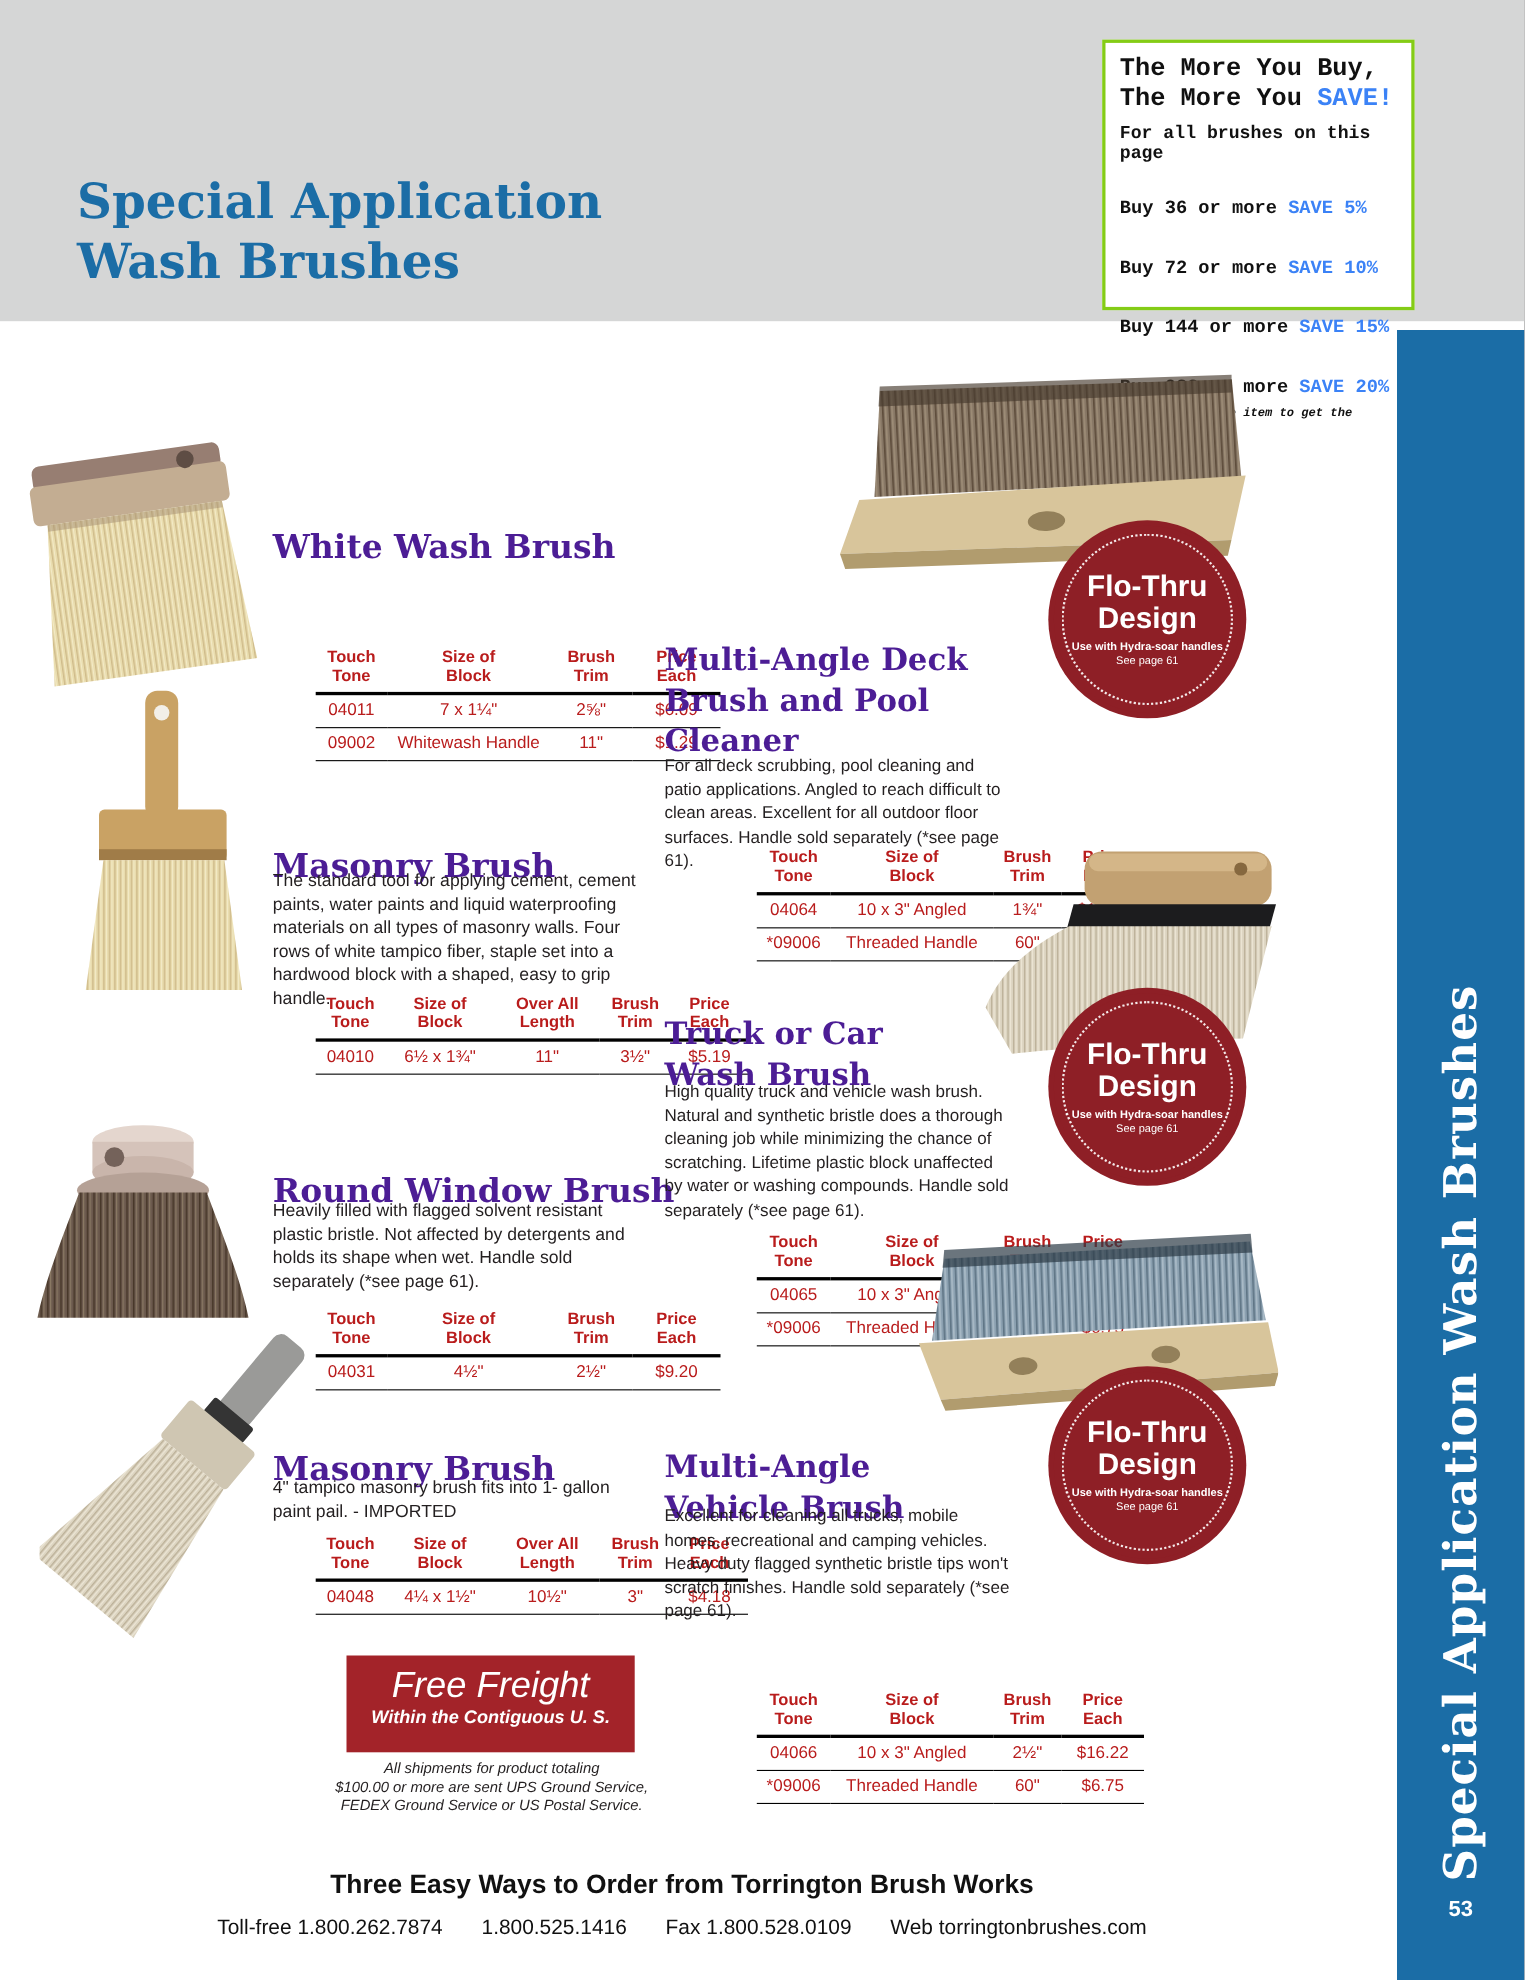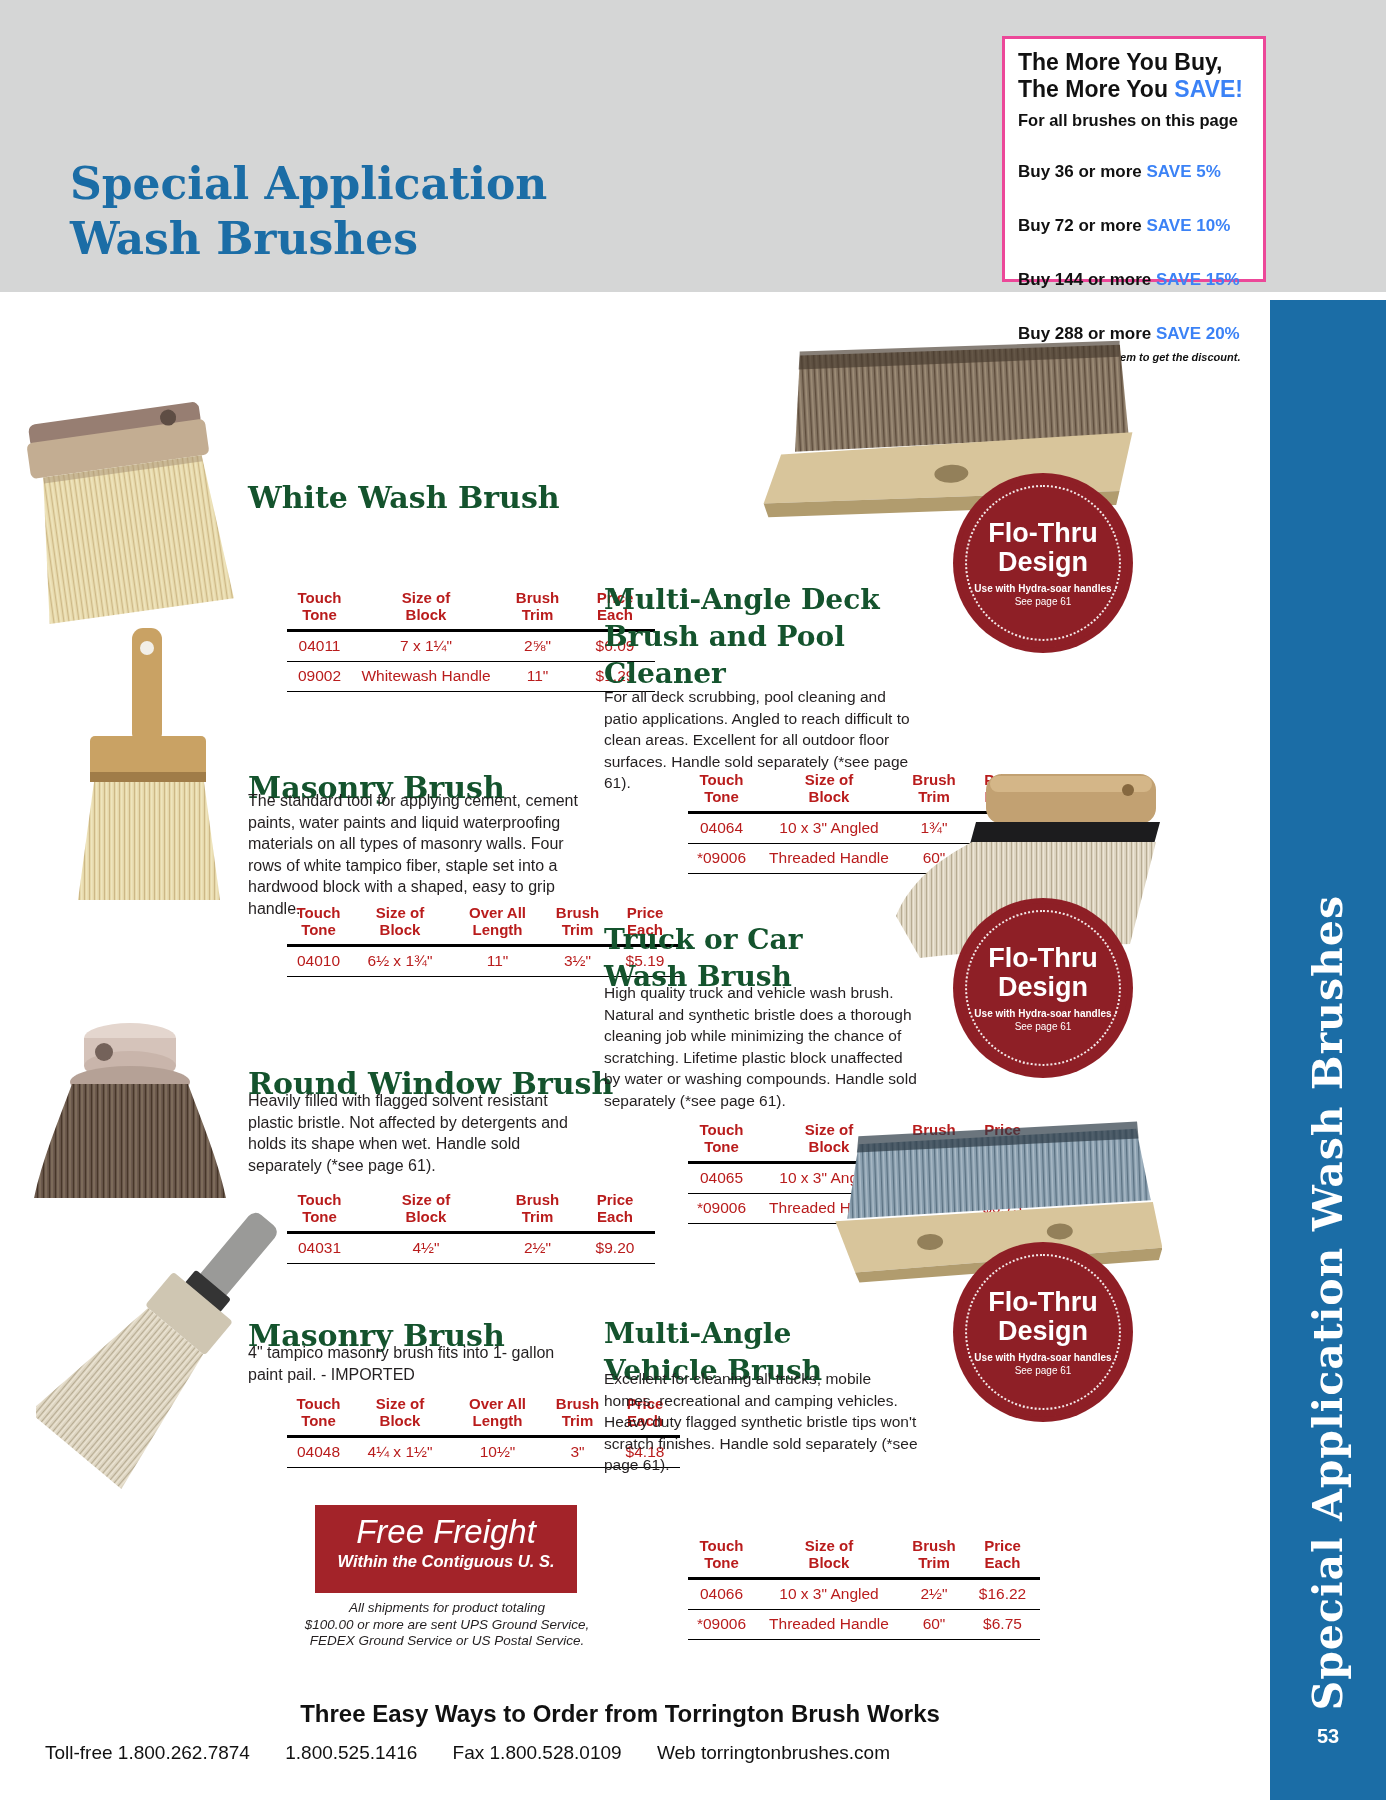--- a/index.html
+++ b/index.html
@@ -7,32 +7,32 @@
         font-family:"Liberation Sans",sans-serif;color:#231f20;margin:0 auto;}
 
   
   .gray-band{position:absolute;left:0;top:0;width:1386px;height:292px;background:#d5d6d6;}
 
   
   .main-title{position:absolute;left:70px;top:156px;font-family:"DejaVu Serif",serif;
       font-weight:bold;font-size:44px;line-height:55px;color:#1b6da6;white-space:pre-line;}
 
   
-  .promo{position:absolute;left:1002px;top:36px;width:264px;height:246px;background:#fff;
-      border:3px solid #ec4899;box-sizing:border-box;padding:10px 13px 0 13px;}
+  .promo{position:absolute;left:1002px;top:36px;width:284px;height:246px;background:#fff;
+      border:3px solid #84cc16;box-sizing:border-box;padding:10px 13px 0 13px;font-family:Liberation Mono, monospace;}
   .promo-h{font-weight:bold;font-size:23px;line-height:27px;color:#111;}
   .promo-sub{font-weight:bold;font-size:16.5px;margin-top:8px;color:#111;}
   .promo-tiers{margin-top:9px;}
   .promo-tier{font-weight:bold;font-size:17px;line-height:25px;color:#111;margin-top:29px;}
   .red{color:#3b82f6;}
   .promo-note{font-style:italic;font-weight:bold;font-size:11px;margin-top:5px;color:#111;}
 
   
   .product-title{position:absolute;font-family:"DejaVu Serif",serif;font-weight:bold;
-      color:#14532d;white-space:pre-line;}
+      color:#4c1d95;white-space:pre-line;}
   .lt{font-size:30px;line-height:36px;}
   .mt{font-size:28px;line-height:37px;}
   .desc{position:absolute;color:#231f20;}
   .ldesc{font-size:16px;line-height:21.5px;width:345px;}
   .mdesc{font-size:15.5px;line-height:21.5px;width:315px;}
 
   
   table.spec{position:absolute;border-collapse:collapse;table-layout:fixed;color:#b91c1c;}
   table.spec th{font-weight:bold;font-size:15px;line-height:1.12;white-space:pre-line;
       vertical-align:bottom;text-align:center;padding:0 2px 5px 2px;border-bottom:3px solid #000;}
@@ -61,21 +61,21 @@
   .sidebar{position:absolute;left:1270px;top:300px;width:116px;height:1500px;background:#1b6da6;}
   .sidebar-text{position:absolute;bottom:90px;left:50%;transform:translateX(-50%);
       writing-mode:vertical-rl;writing-mode:sideways-lr;white-space:nowrap;
       font-family:"DejaVu Serif",serif;font-weight:bold;font-size:41px;color:#fff;letter-spacing:1px;}
   .page-num{position:absolute;bottom:52px;left:0;width:100%;text-align:center;
       font-weight:bold;font-size:20px;color:#fff;}
 
   
   .footer-heading{position:absolute;left:30px;top:1700px;width:1180px;text-align:center;
       font-weight:bold;font-size:24px;color:#111;}
-  .footer-contacts{position:absolute;left:30px;top:1742px;width:1180px;
+  .footer-contacts{position:absolute;left:30px;top:1742px;width:1180px;text-align:center;
       font-size:19px;color:#111;}
   .footer-contacts .grp{margin:0 15px;}
   .b{font-weight:normal;}
 
   .photo{position:absolute;z-index:1;}
   .z2{z-index:2;}
 </style>
 </head>
 <body>
 

